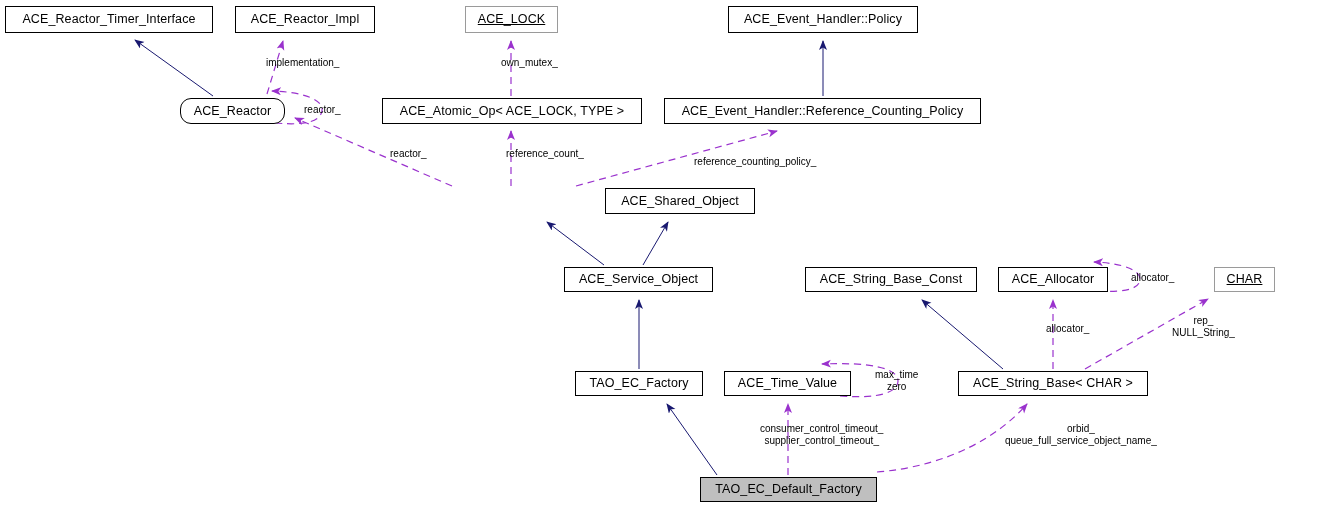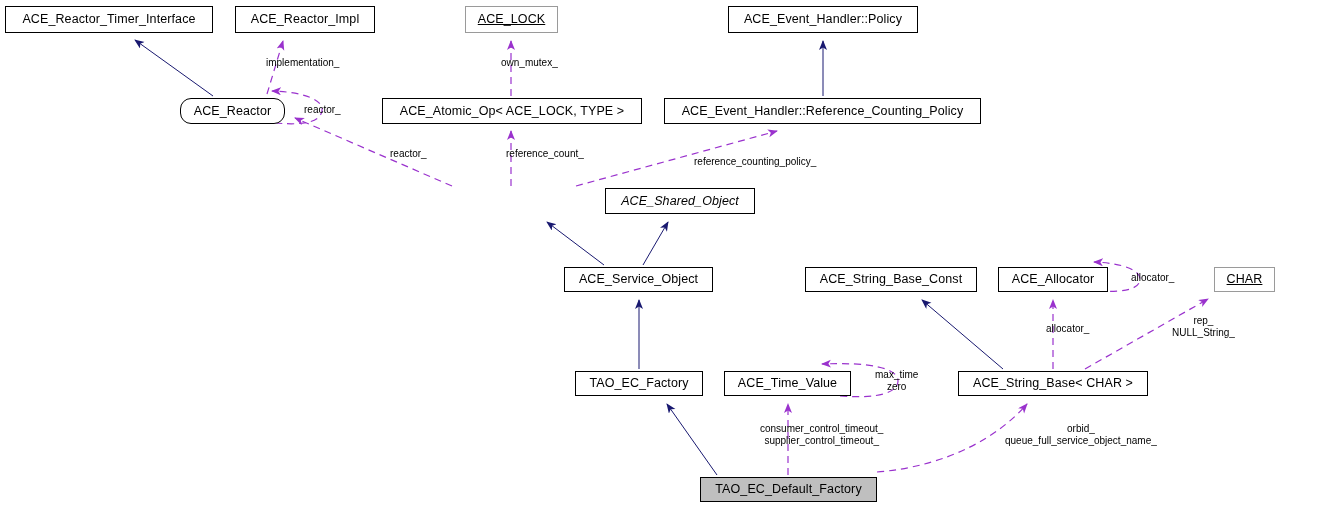--- a/index.html
+++ b/index.html
@@ -140,21 +140,21 @@
 
   <div class="node" style="left:382px; top:98px; width:260px; height:26px;">
     <span>ACE_Atomic_Op&lt; ACE_LOCK, TYPE &gt;</span>
   </div>
 
   <div class="node" style="left:664px; top:98px; width:317px; height:26px;">
     <span>ACE_Event_Handler::Reference_Counting_Policy</span>
   </div>
 
 
-  <div class="node" style="left:605px; top:188px; width:150px; height:26px;font-style:italic;">
+  <div class="node" style="left:605px; top:188px; width:150px; height:26px;">
     <span>ACE_Shared_Object</span>
   </div>
 
   <div class="node" style="left:564px; top:267px; width:149px; height:25px;">
     <span>ACE_Service_Object</span>
   </div>
 
   <div class="node" style="left:805px; top:267px; width:172px; height:25px;">
     <span>ACE_String_Base_Const</span>
   </div>

